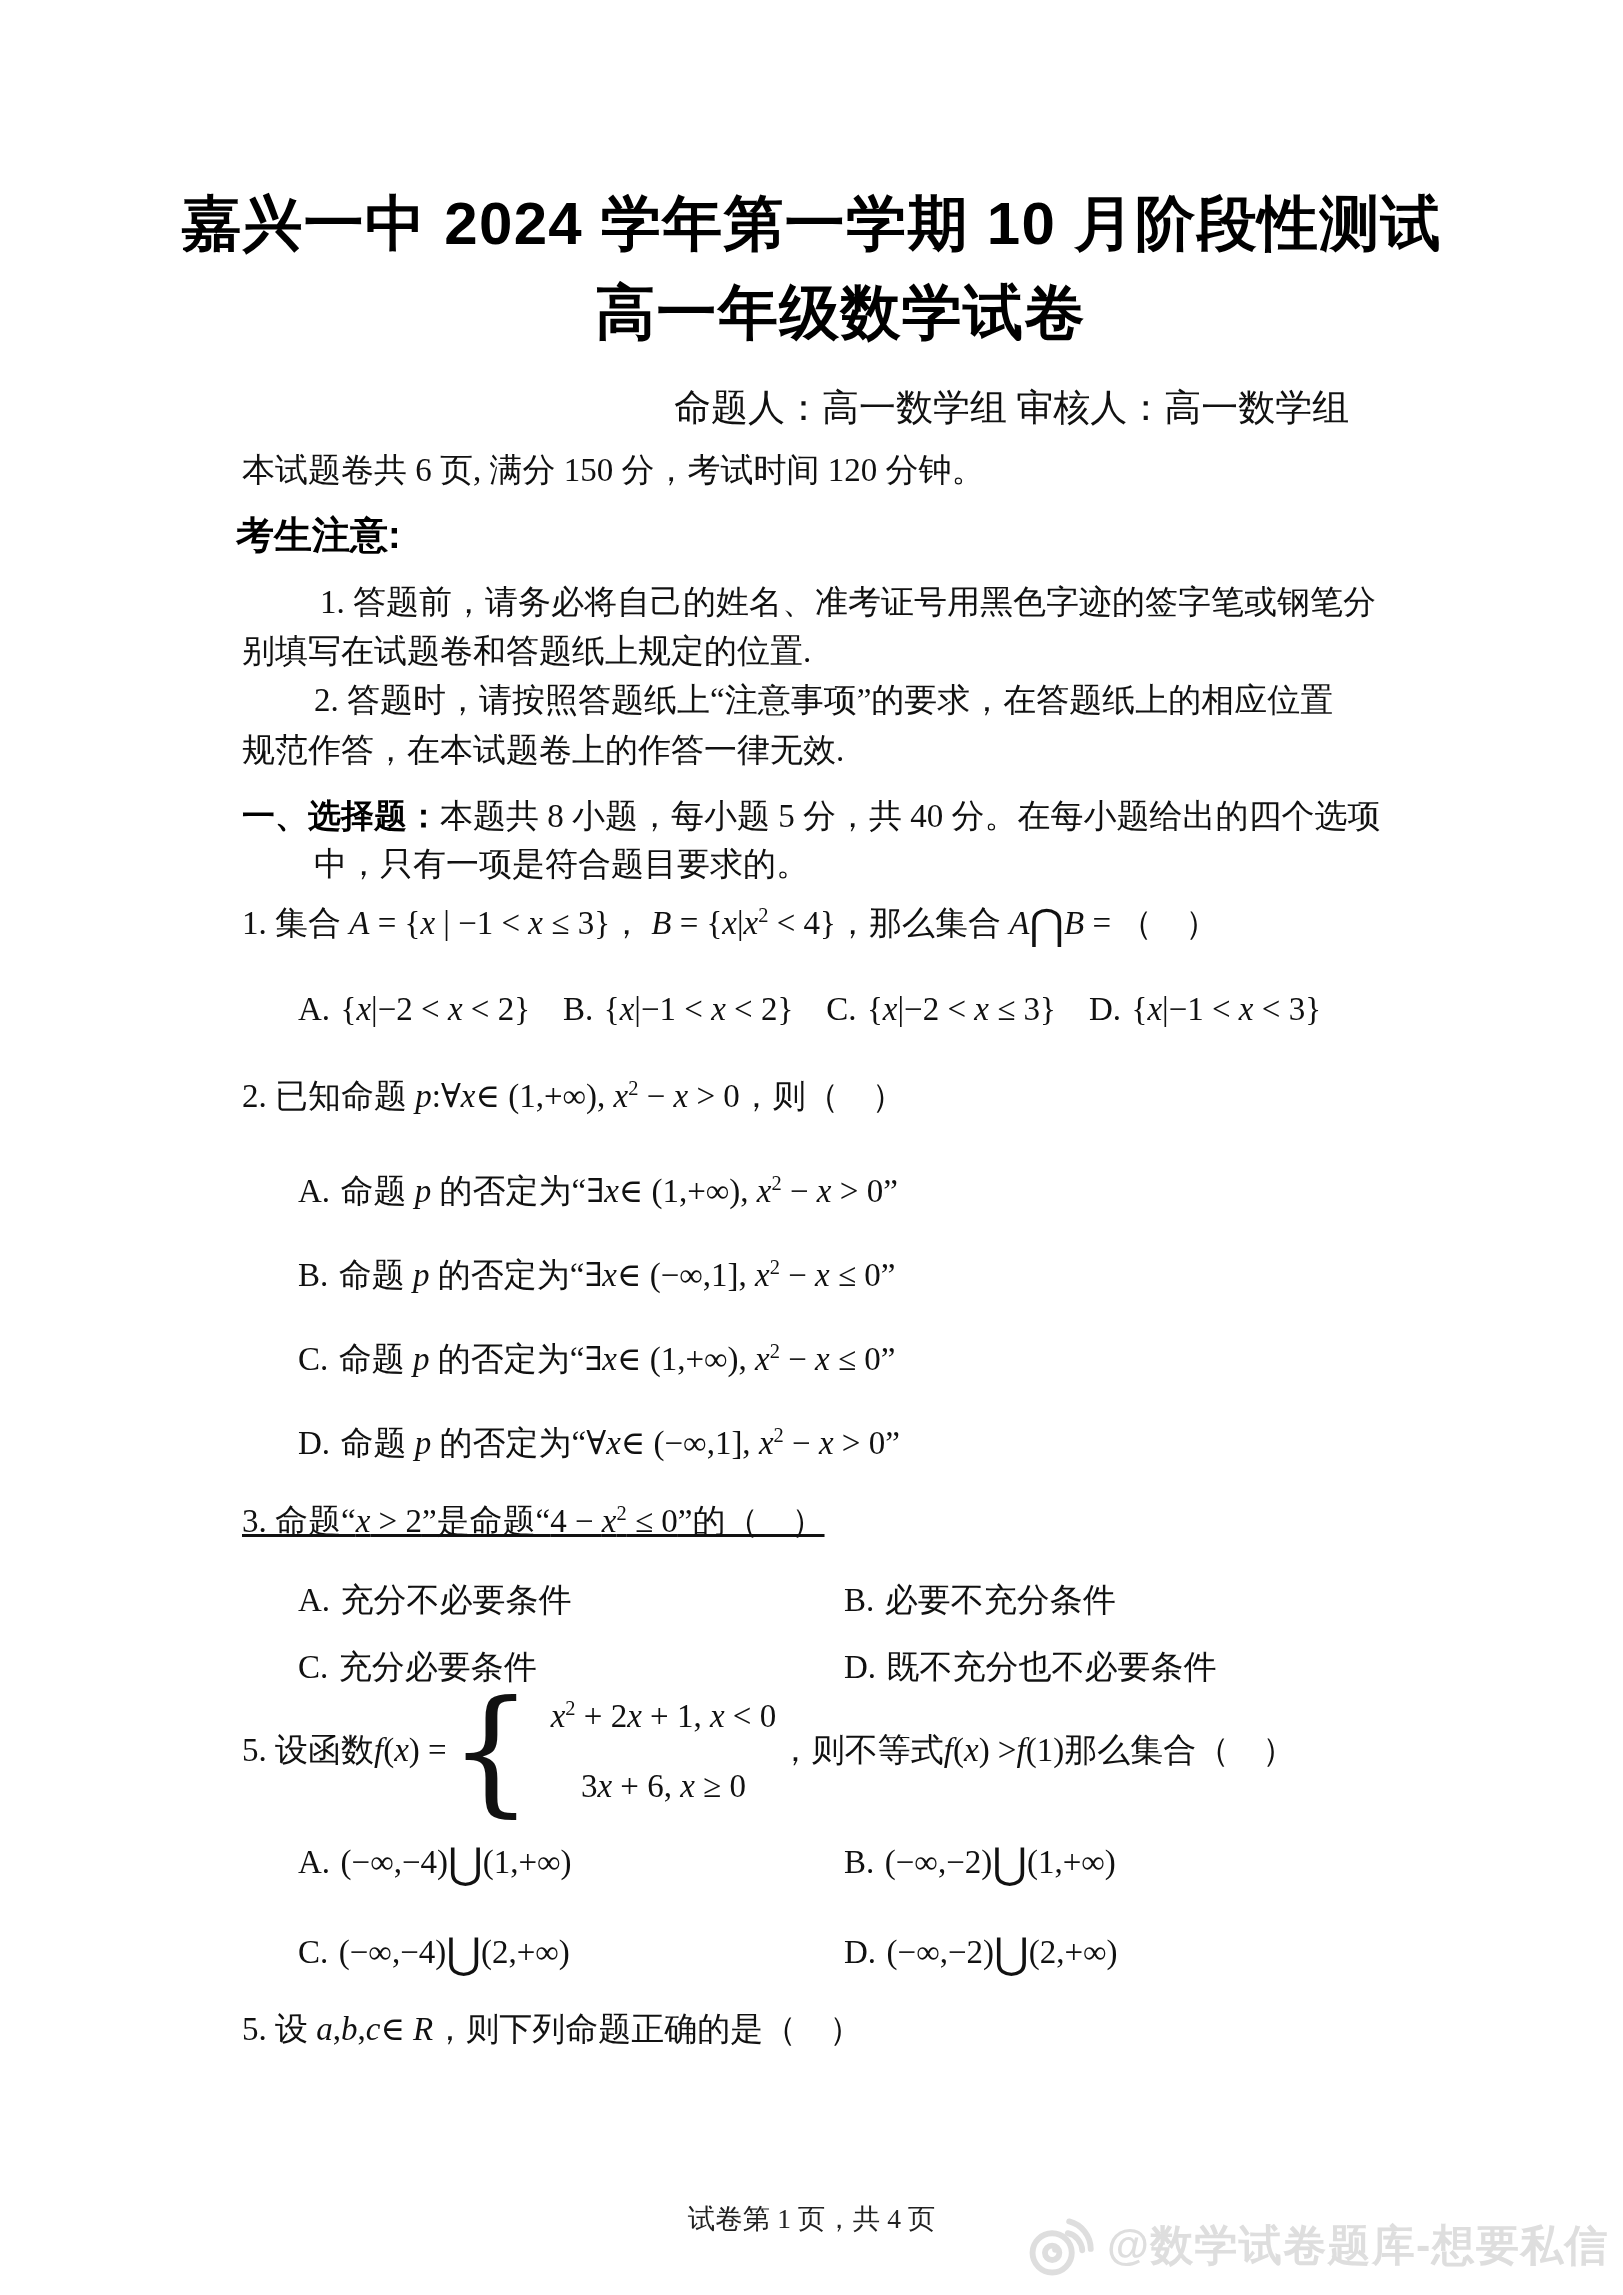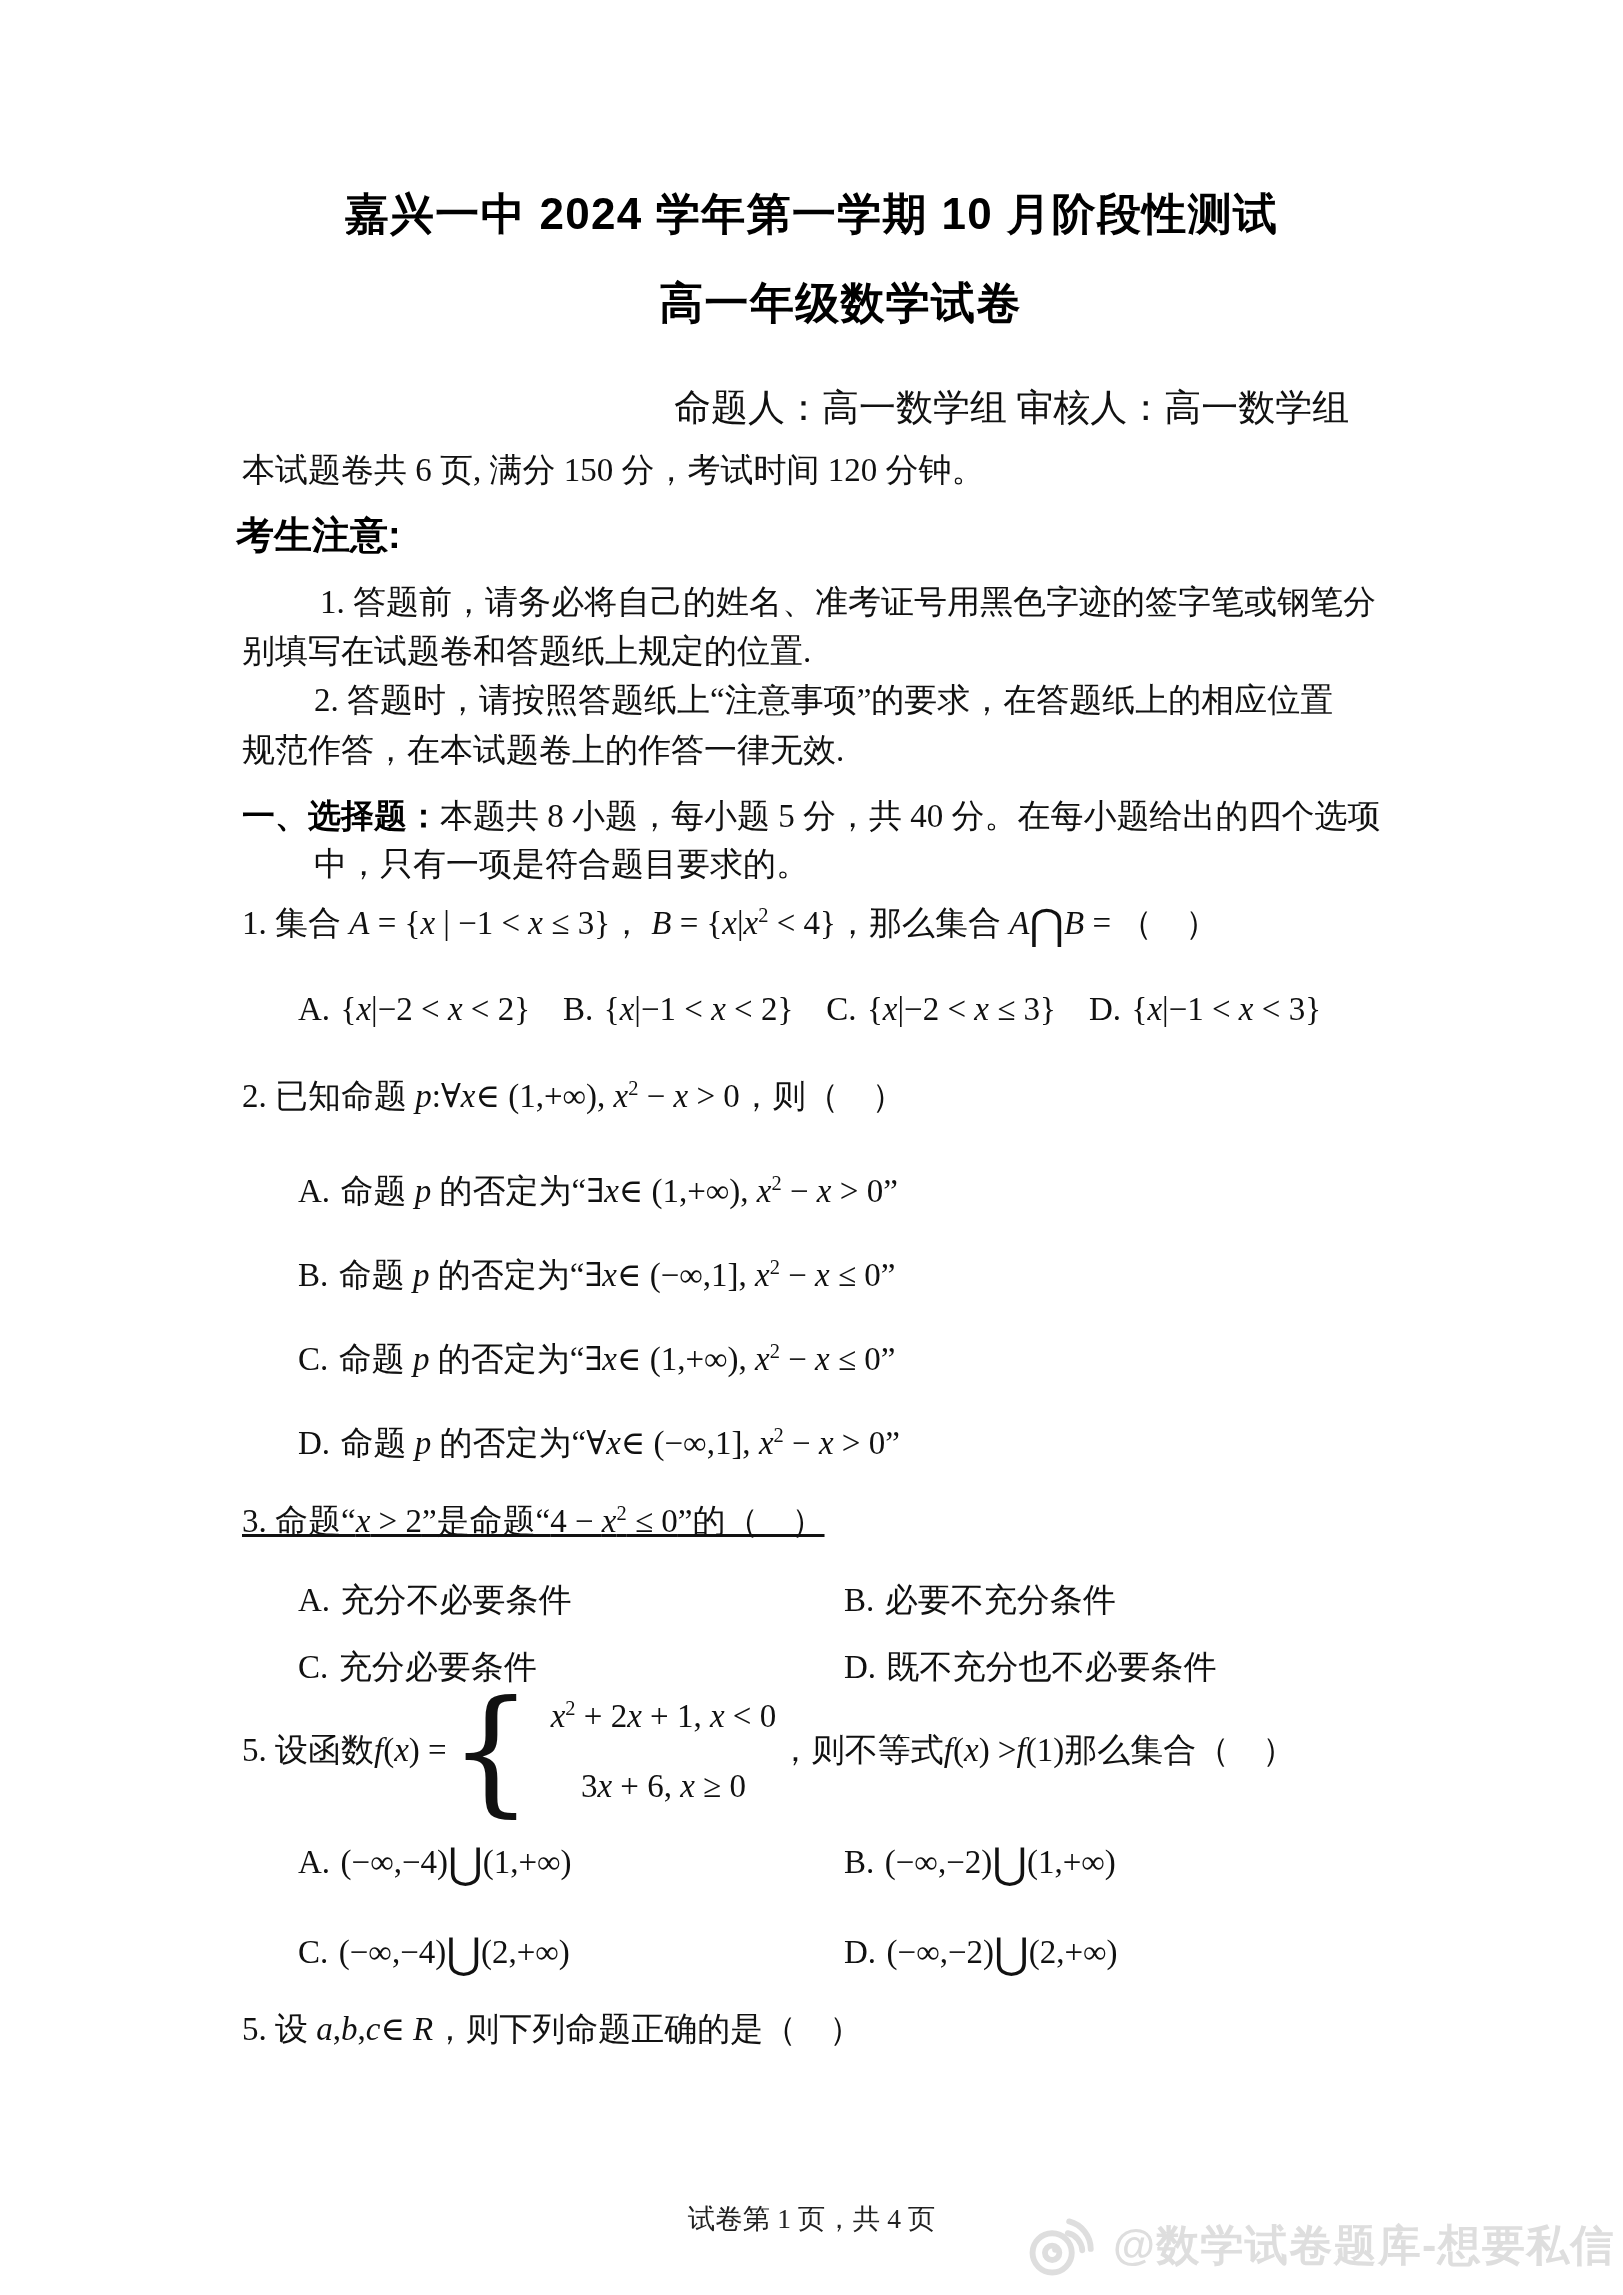--- a/index.html
+++ b/index.html
@@ -1,38 +1,38 @@
 <!DOCTYPE html>
 <html style="font-size:10.5px"><head>
 <meta charset="utf-8">
 <style>
   html,body{margin:0;padding:0;background:#9a9a9a;}
   .page{position:relative;width:1623px;height:2295px;background:#ffffff;overflow:hidden;
         color:#111;font-family:"Liberation Serif","DejaVu Serif",serif;}
   .line{position:absolute;white-space:nowrap;line-height:1.3;font-size:33px;}
   .title{left:0;width:100%;text-align:center;font-family:"Liberation Sans","DejaVu Sans",sans-serif;
-         font-weight:700;font-size:44px;letter-spacing:1.3px;color:#000;}
+         font-weight:700;font-size:60px;letter-spacing:1.3px;color:#000;}
   .byline{font-size:37px;}
   .notice-title{font-family:"Liberation Sans","DejaVu Sans",sans-serif;font-weight:700;font-size:38px;color:#000;}
   .sec-bold{font-family:"Liberation Sans","DejaVu Sans",sans-serif;font-weight:700;color:#000;}
   .optrow{display:flex;gap:33px;}
   .opt{white-space:nowrap;}
   .optlabel{margin-right:10.5px;font-family:"Liberation Serif","DejaVu Serif",serif;}
   .r-t{}
   .r-i{font-family:"Liberation Serif","DejaVu Serif",serif;font-style:italic;}
   .r-m{font-family:"Liberation Serif","DejaVu Serif",serif;}
   .r-s{font-family:"Liberation Serif","DejaVu Serif",serif;font-size:0.62em;vertical-align:0.6em;}
   .r-g{font-family:"DejaVu Sans","DejaVu Serif",sans-serif;font-size:1.28em;vertical-align:-0.12em;line-height:0;}
   .q4row{display:flex;align-items:center;height:131px;}
   .pw{display:inline-flex;align-items:center;vertical-align:middle;margin:0 2.6px;}
   .pw-brace{font-family:"DejaVu Serif",serif;font-size:131px;font-weight:400;line-height:1;transform:scaleY(1.05);}
   .pw-col{display:inline-flex;flex-direction:column;align-items:center;row-gap:33px;margin-left:18px;}
   .pw-row{white-space:nowrap;line-height:1.1;}
   .footer{left:0;width:100%;text-align:center;font-size:27.5px;color:#222;}
-  .wm{position:absolute;top:2211px;left:1026px;display:flex;align-items:center;gap:19px;}
+  .wm{position:absolute;top:2211px;left:1026px;display:flex;align-items:center;gap:13px;}
   .wm-text{font-family:"Liberation Sans","DejaVu Sans",sans-serif;font-weight:700;font-size:43px;
            color:#dedede;letter-spacing:1.3px;white-space:nowrap;}
 </style>
 </head>
 <body>
 
 <div class="page">
 
   <div class="line title" style="top:185px;">嘉兴一中 2024 学年第一学期 10 月阶段性测试</div>
   <div class="line title" style="top:274px;padding-left:29px;">高一年级数学试卷</div>

